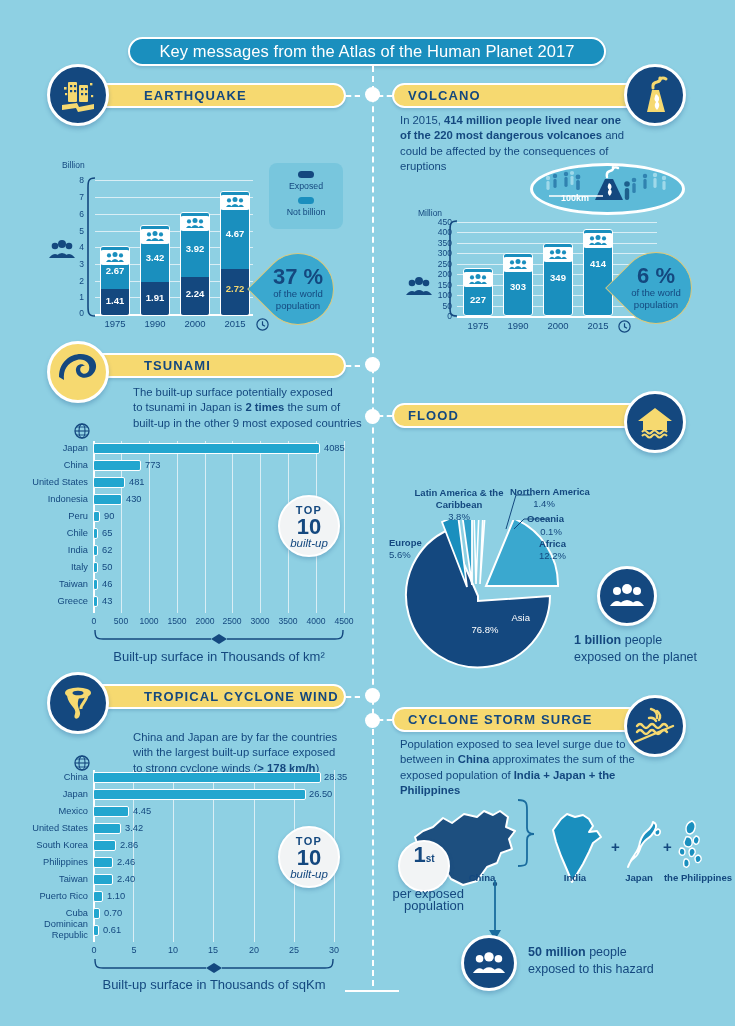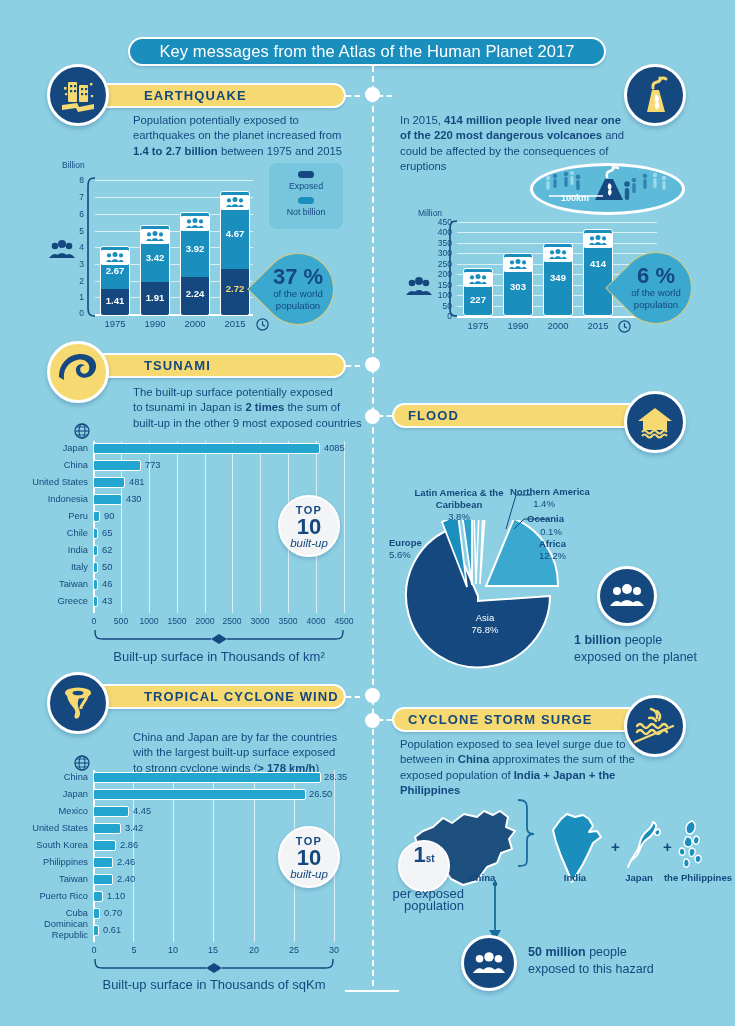--- a/index.html
+++ b/index.html
@@ -197,25 +197,20 @@
         <rect x="28" y="19" width="2.2" height="2.2" fill="#14487f"></rect>
         <path d="M5 31 L20 29 L22 33 L37 30 L37 35 L21 38 L19 34 L5 36 Z"></path>
         <rect x="7" y="13" width="2.6" height="2.6"></rect>
         <rect x="8" y="19" width="2.2" height="2.2"></rect>
         <rect x="33" y="9" width="2.4" height="2.4"></rect>
         <rect x="34" y="21" width="2.2" height="2.2"></rect>
       </g>
     </svg>
   </div>
 
-  <div class="para" style="left:133px; top:113px; width:230px;">
-    <span>Population potentially exposed to</span><br>
-    <span>earthquakes on the planet increased from</span><br>
-    <b>1.4 to 2.7 billion</b><span> between 1975 and 2015</span>
-  </div>
 
   <div class="axis-unit" style="left:62px; top:160px;">Billion</div>
 
   <div class="gridline" style="left:95px; top:180px; width:158px;"></div>
   <div class="gridline" style="left:95px; top:197px; width:158px;"></div>
   <div class="gridline" style="left:95px; top:214px; width:158px;"></div>
   <div class="gridline" style="left:95px; top:231px; width:158px;"></div>
   <div class="gridline" style="left:95px; top:247px; width:158px;"></div>
   <div class="gridline" style="left:95px; top:264px; width:158px;"></div>
   <div class="gridline" style="left:95px; top:281px; width:158px;"></div>
@@ -339,20 +334,23 @@
   </div>
 
   <div class="teardrop" style="left:262px; top:253px; width:72px; height:72px;">
     <div class="teardrop-inner">
       <div class="td-big">37 %</div>
       <div class="td-sm">of the world</div>
       <div class="td-sm">population</div>
     </div>
   </div>
 
+  <div class="bar right" style="left:392px; top:83px; width:258px;">
+    <span>VOLCANO</span>
+  </div>
   <div class="bar-stub" style="left:378px; top:95px;"></div>
 
   <div class="hazicon" style="left:624px; top:64px;">
     <svg width="42" height="42" viewBox="0 0 42 42">
       <g fill="#f6d970">
         <path d="M13 38 L18 16 L25 16 L31 38 Z"></path>
         <path d="M19 14 q-1 -5 4 -6 q4 -1 3 -4" stroke="#f6d970" stroke-width="3" fill="none" stroke-linecap="round"></path>
         <path d="M26 5 q3 -2 6 0" stroke="#f6d970" stroke-width="3" fill="none" stroke-linecap="round"></path>
         <path d="M22 20 q-3 5 0 8 q-3 4 1 8 q4 -5 1 -8 q3 -5 -2 -8 z" fill="#ffffff"></path>
       </g>
@@ -658,21 +656,21 @@
 
   <div class="pie-lbl b" style="left:527px; top:513px; width:80px;">Oceania</div>
   <div class="pie-lbl" style="left:521px; top:526px; width:60px; text-align:center;">0.1%</div>
 
   <div class="pie-lbl b" style="left:389px; top:537px; width:56px;">Europe</div>
   <div class="pie-lbl" style="left:389px; top:549px; width:56px;">5.6%</div>
 
   <div class="pie-lbl b" style="left:539px; top:538px; width:60px;">Africa</div>
   <div class="pie-lbl" style="left:539px; top:550px; width:60px;">12.2%</div>
 
-  <div class="pie-lbl" style="left:440px; top:612px; width:90px; text-align:center; color:#ffffff;">Asia</div>
+  <div class="pie-lbl" style="left:440px; top:612px; width:90px; text-align:right; color:#ffffff;">Asia</div>
   <div class="pie-lbl" style="left:440px; top:624px; width:90px; text-align:center; color:#ffffff;">76.8%</div>
 
   <svg style="position:absolute; left:478px; top:485px;" width="110" height="52">
     <path d="M28 44 L38 10 L54 10" stroke="#14487f" stroke-width="1" fill="none"></path>
     <path d="M36 44 L46 34 L72 34" stroke="#14487f" stroke-width="1" fill="none"></path>
   </svg>
 
   <div class="circ-people" style="left:597px; top:566px; width:60px; height:60px;">
     <svg width="36" height="24" viewBox="0 0 36 24">
       <g fill="#ffffff">

